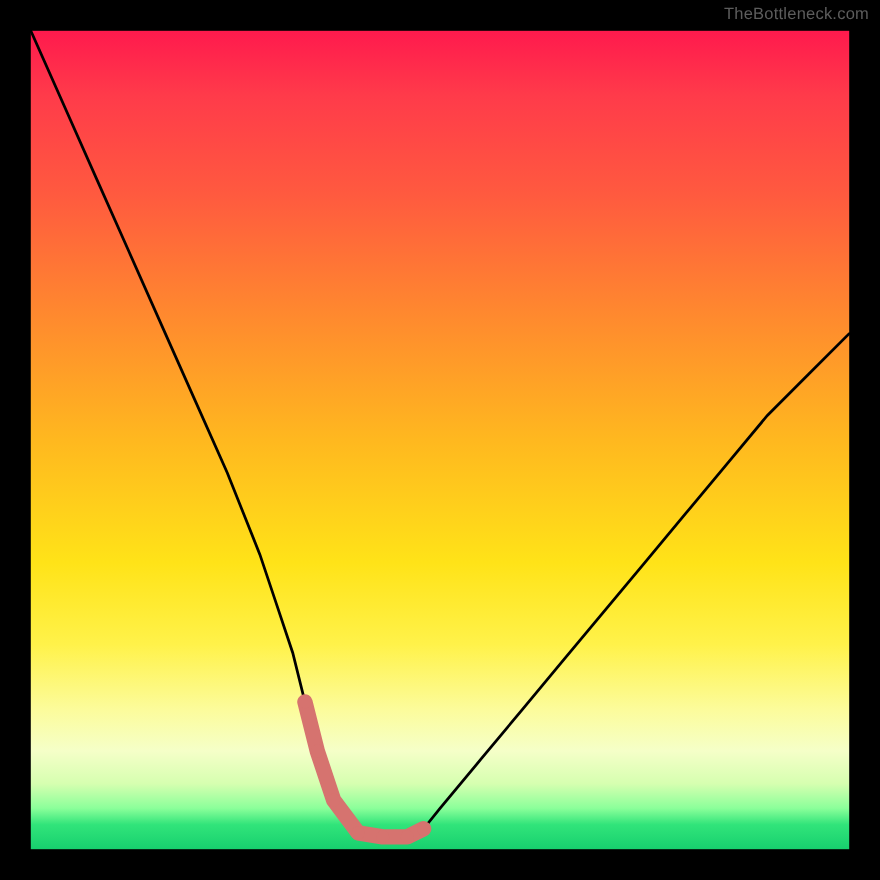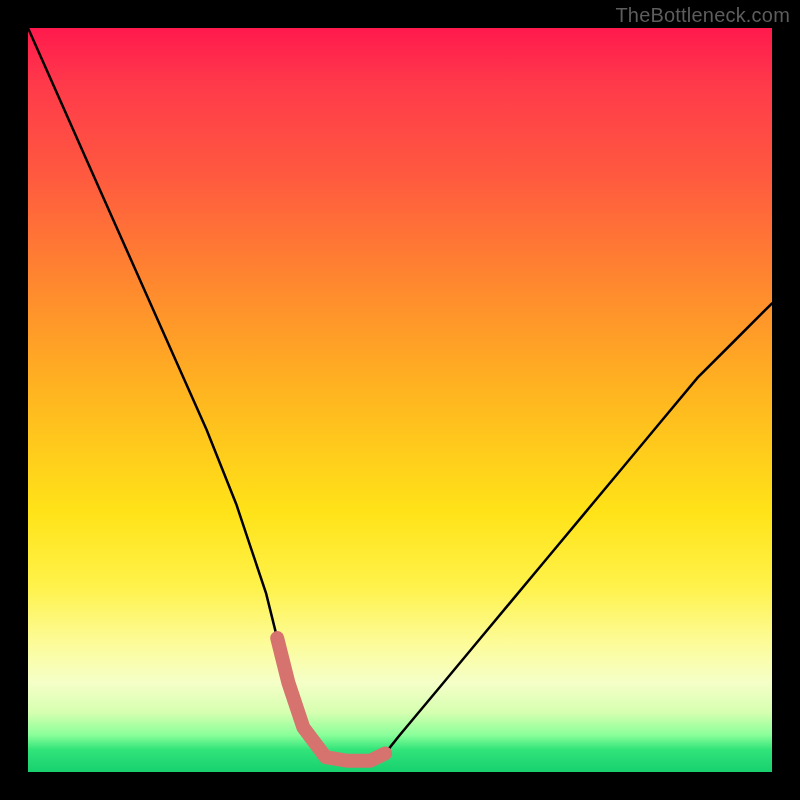--- a/index.html
+++ b/index.html
@@ -39,21 +39,21 @@
       #8bff9a 95%,
       #31e47a 97%,
       #17d06e 100%
     );
   }
   .watermark {
     position: absolute;
     top: 4px;
     right: 10px;
     color: #5d5d5d;
-    font-size: 20px;
+    font-size: 15px;
     font-weight: 500;
     letter-spacing: 0.2px;
     user-select: none;
   }
   svg.curve {
     position: absolute;
     left: 0;
     top: 0;
     width: 744px;
     height: 744px;

